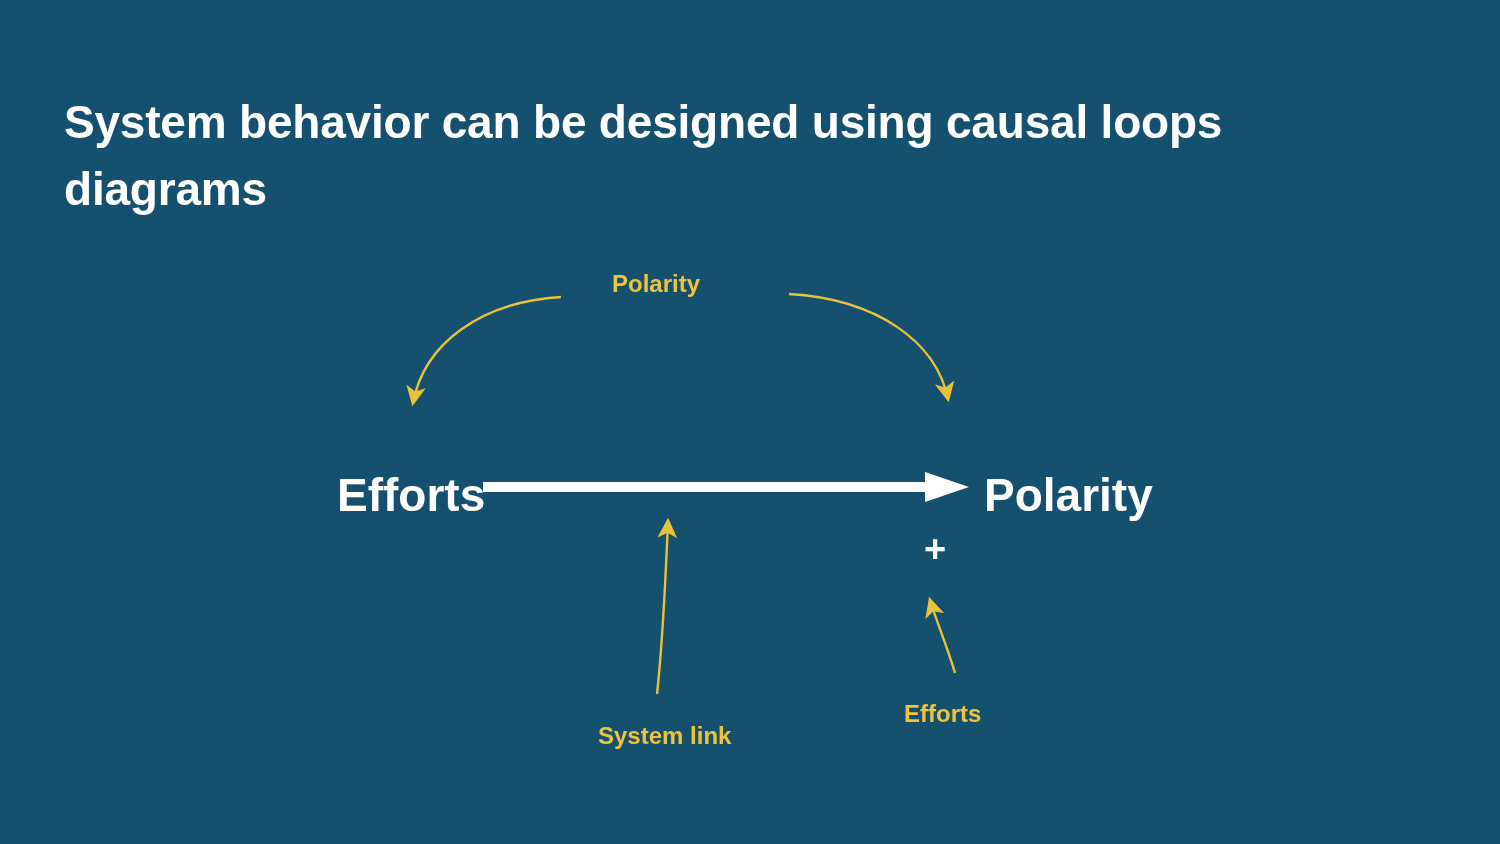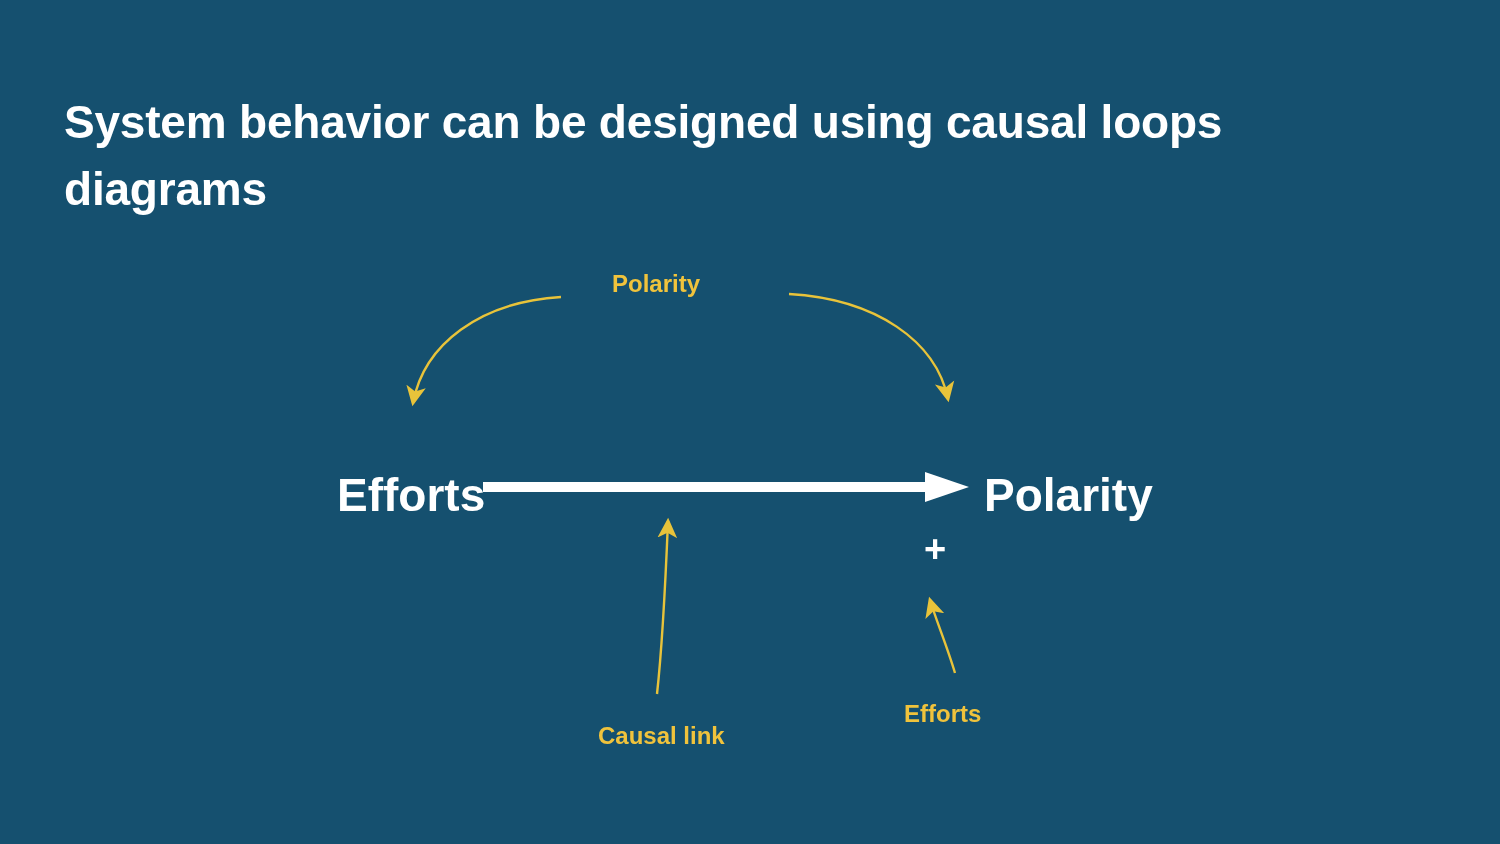--- a/index.html
+++ b/index.html
@@ -115,17 +115,17 @@
   </svg>
 
   <div class="node-label" id="label-efforts">Efforts</div>
 
   <div class="node-label" id="label-results">Polarity</div>
 
   <div id="polarity-sign">+</div>
 
   <div class="annot-label" id="label-variables">Polarity</div>
 
-  <div class="annot-label" id="label-causal-link">Causal link</div>
+  <div class="annot-label" id="label-causal-link">System link</div>
 
   <div class="annot-label" id="label-polarity">Efforts</div>
 
 </div>
 
 </body></html>

